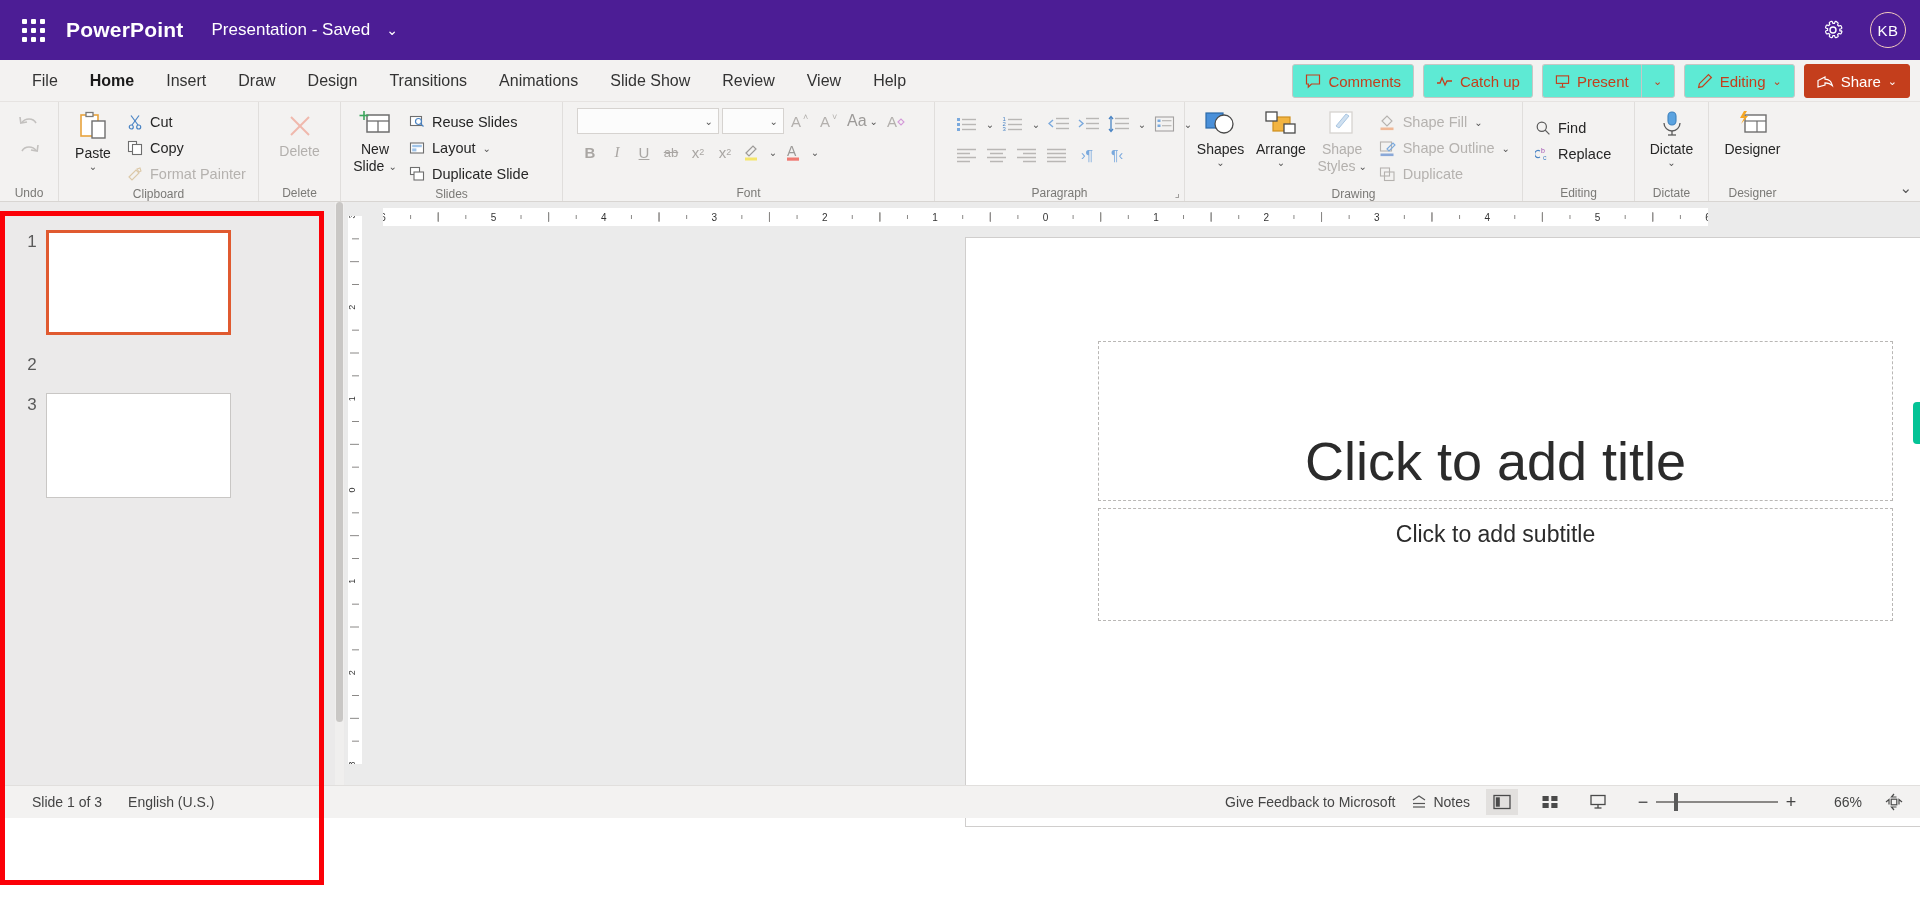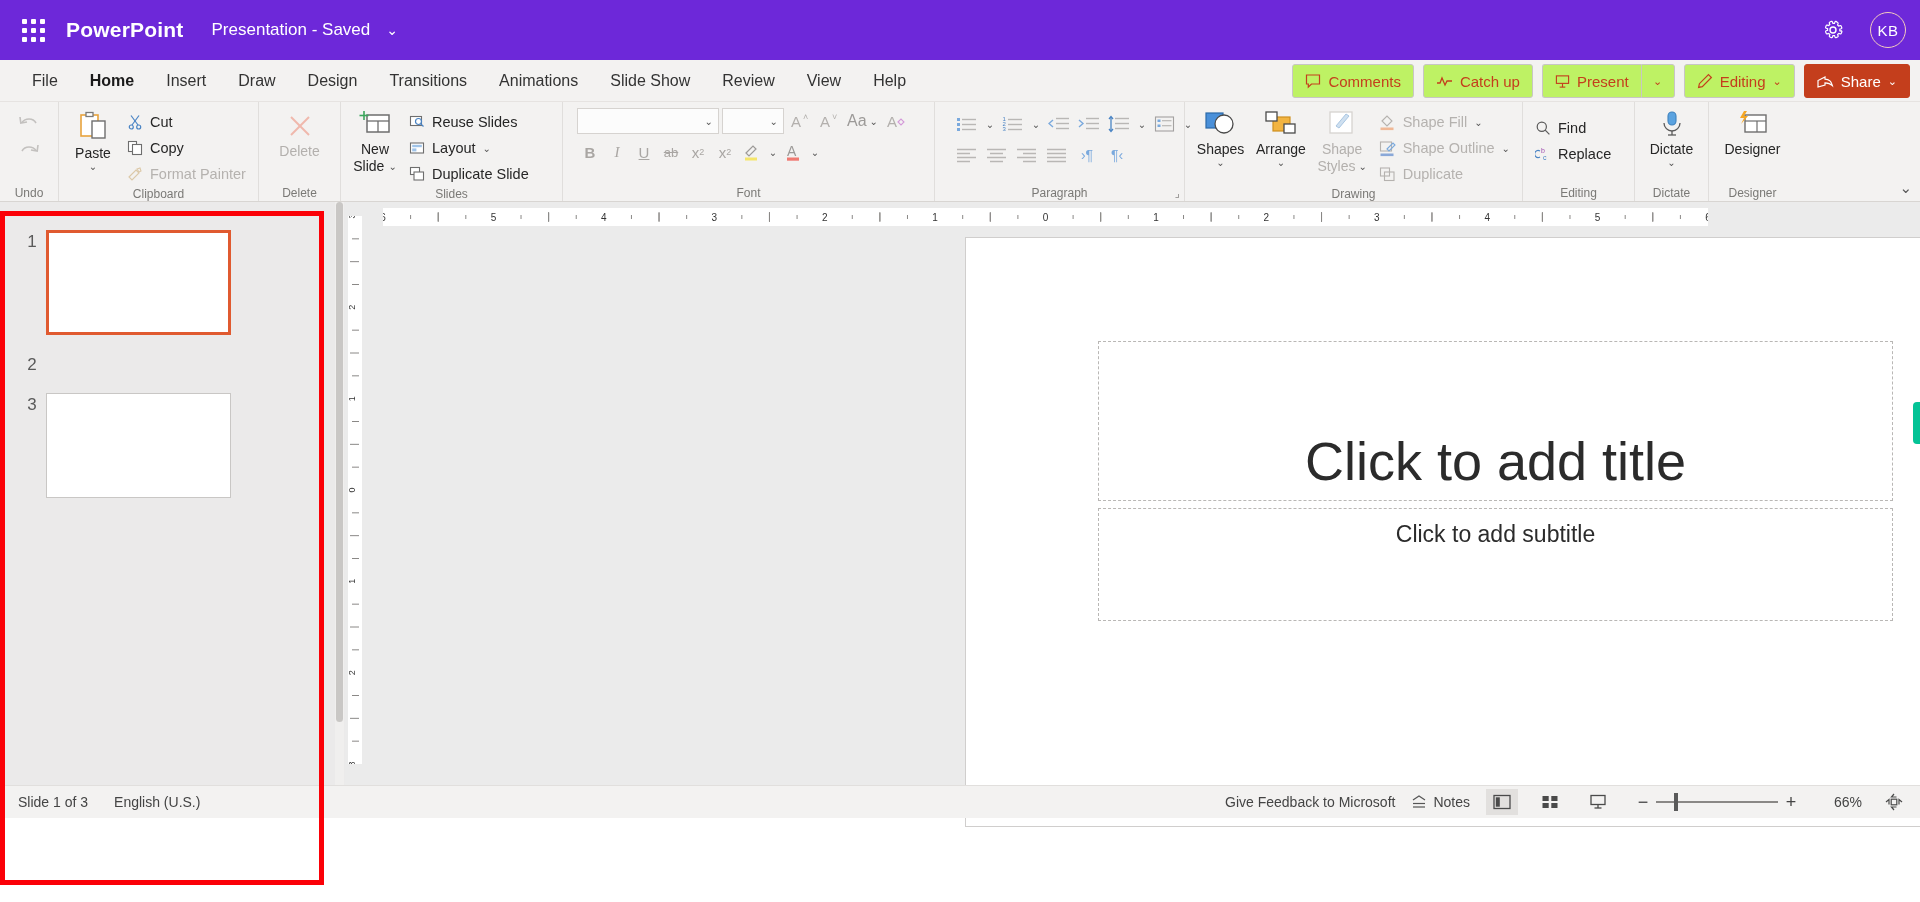--- a/index.html
+++ b/index.html
@@ -5,21 +5,21 @@
   * { box-sizing: border-box; margin: 0; padding: 0; }
   html, body {
     width: 1920px; height: 902px;
     font-family: "Liberation Sans", sans-serif;
     background: #ffffff; overflow: hidden;
   }
   #app { position: relative; width: 1920px; height: 902px; }
 
   
   .titlebar {
-    height: 60px; background: #6d28d9; display: flex; align-items: center;
+    height: 60px; background: #4c1d95; display: flex; align-items: center;
     position: relative;
   }
   .waffle { width: 46px; margin-left: 10px; display: flex; justify-content: center; cursor: pointer; }
   .waffle-grid { display: grid; grid-template-columns: repeat(3, 5px); grid-gap: 4px; }
   .waffle-grid i { width: 5px; height: 5px; background: #fff; border-radius: 1px; display: block; }
   .brand {
     color: #fff; font-size: 21px; font-weight: bold; margin-left: 10px; letter-spacing: .2px;
   }
   .docname { color: #fff; font-size: 17px; margin-left: 28px; }
   .docchev { color: #fff; font-size: 14px; margin-left: 16px; cursor: pointer; }
@@ -44,21 +44,21 @@
     position: relative; border-bottom: 1px solid #e6e3e1;
   }
   .tabs { display: flex; align-items: center; height: 42px; padding-left: 16px; }
   .tab {
     font-size: 16px; color: #333; padding: 0 16px; height: 42px; line-height: 42px; cursor: pointer;
     white-space: nowrap;
   }
   .tab.active { font-weight: bold; color: #1a1a1a; }
   .tabstrip-right { position: absolute; right: 10px; top: 4px; display: flex; align-items: center; gap: 9px; }
   .btn {
-    height: 34px; border: 1px solid #c8c6c4; background: #bef264; border-radius: 3px;
+    height: 34px; border: 1px solid #c8c6c4; background: #5eead4; border-radius: 3px;
     display: flex; align-items: center; gap: 7px; padding: 0 12px;
     font-size: 15px; color: #c43e1c; cursor: pointer; white-space: nowrap;
   }
   .btn.split { border-right: none; border-radius: 3px 0 0 3px; }
   .btn.split-arrow { width: 34px; padding: 0; justify-content: center; border-radius: 0 3px 3px 0; }
   .btn.primary { background: #c43e1c; color: #fff; border-color: #c43e1c; align-items: center; }
   .btn .chev { font-size: 11px; color: inherit; }
 
   
   .ribbon {
@@ -147,21 +147,21 @@
   .green-tab {
     position: absolute; right: 0; top: 200px; width: 7px; height: 42px; background: #04c396;
     border-radius: 4px 0 0 4px;
   }
 
   
   .statusbar {
     height: 33px; background: #f3f2f1; display: flex; align-items: center;
     position: relative; border-top: 1px solid #e1dfdd; font-size: 14px; color: #444;
   }
-  .st-left { display: flex; align-items: flex-end; gap: 26px; padding-left: 18px; }
+  .st-left { display: flex; align-items: flex-end; gap: 26px; padding-left: 32px; }
   .st-right { position: absolute; right: 10px; display: flex; align-items: center; gap: 16px; }
   .st-item { cursor: pointer; display: flex; align-items: center; gap: 6px; white-space: nowrap; }
   .viewbtn { width: 32px; height: 26px; display:flex; align-items:center; justify-content:center; cursor:pointer; }
   .viewbtn.active { background: #e2e0de; }
   .zoomslider { display: flex; align-items: center; gap: 0; }
   .ztrack { width: 122px; height: 2px; background: #8a8886; position: relative; }
   .zthumb { position: absolute; left: 18px; top: -8px; width: 4px; height: 18px; background: #5a5a5a; }
   .zbtn { width: 26px; text-align: center; font-size: 18px; color: #444; cursor: pointer; }
   .zpct { width: 42px; text-align: right; font-size: 14px; color: #444; cursor: pointer; }
 

